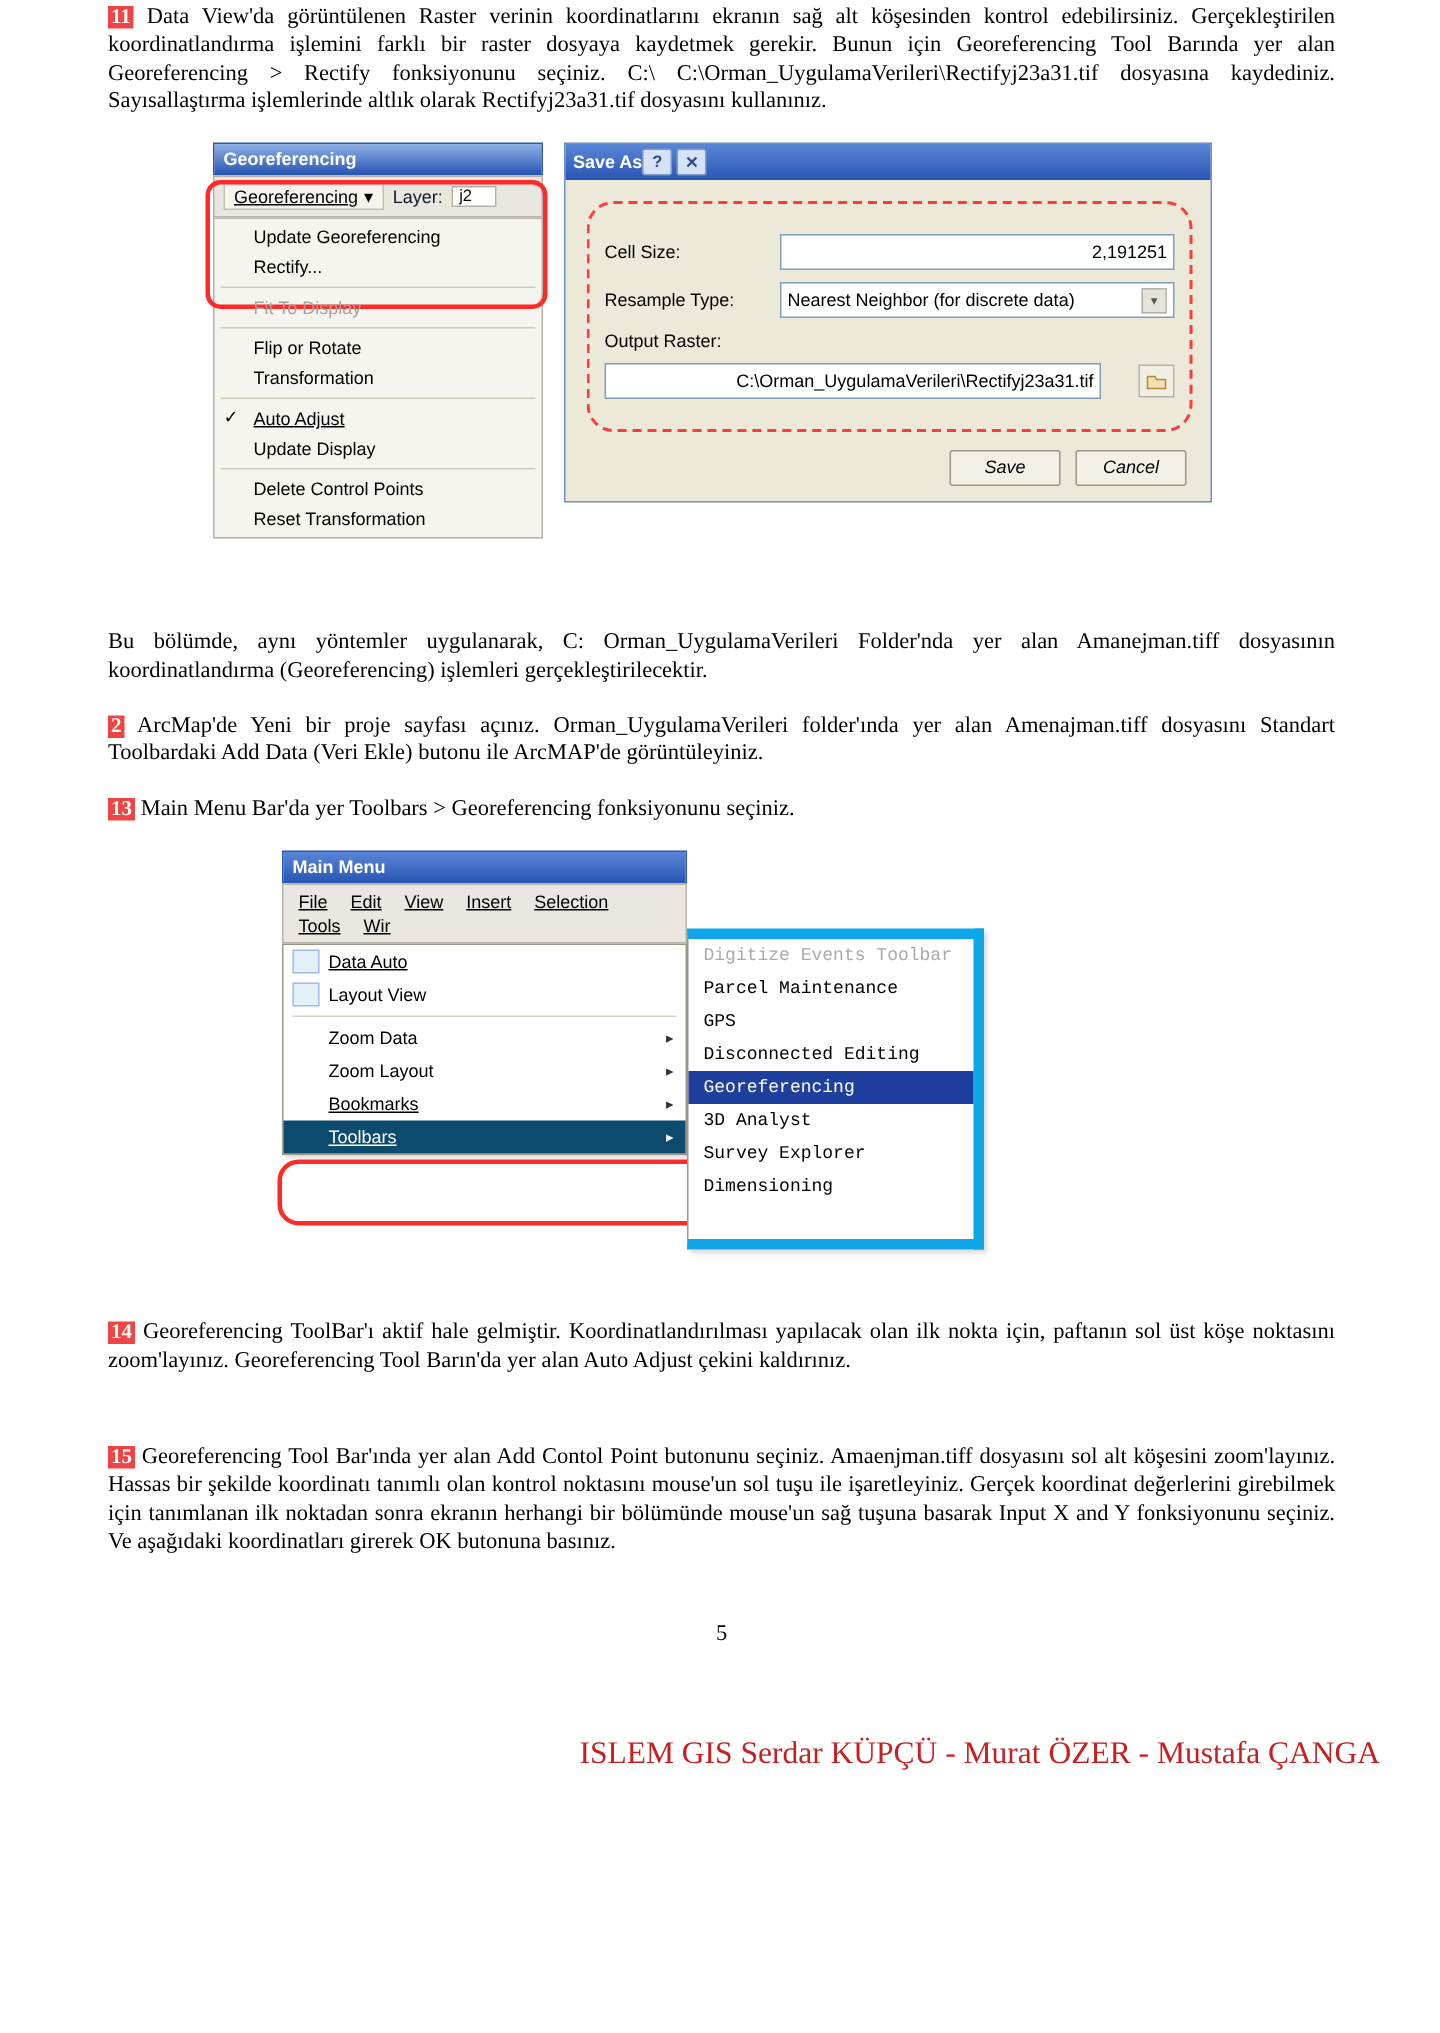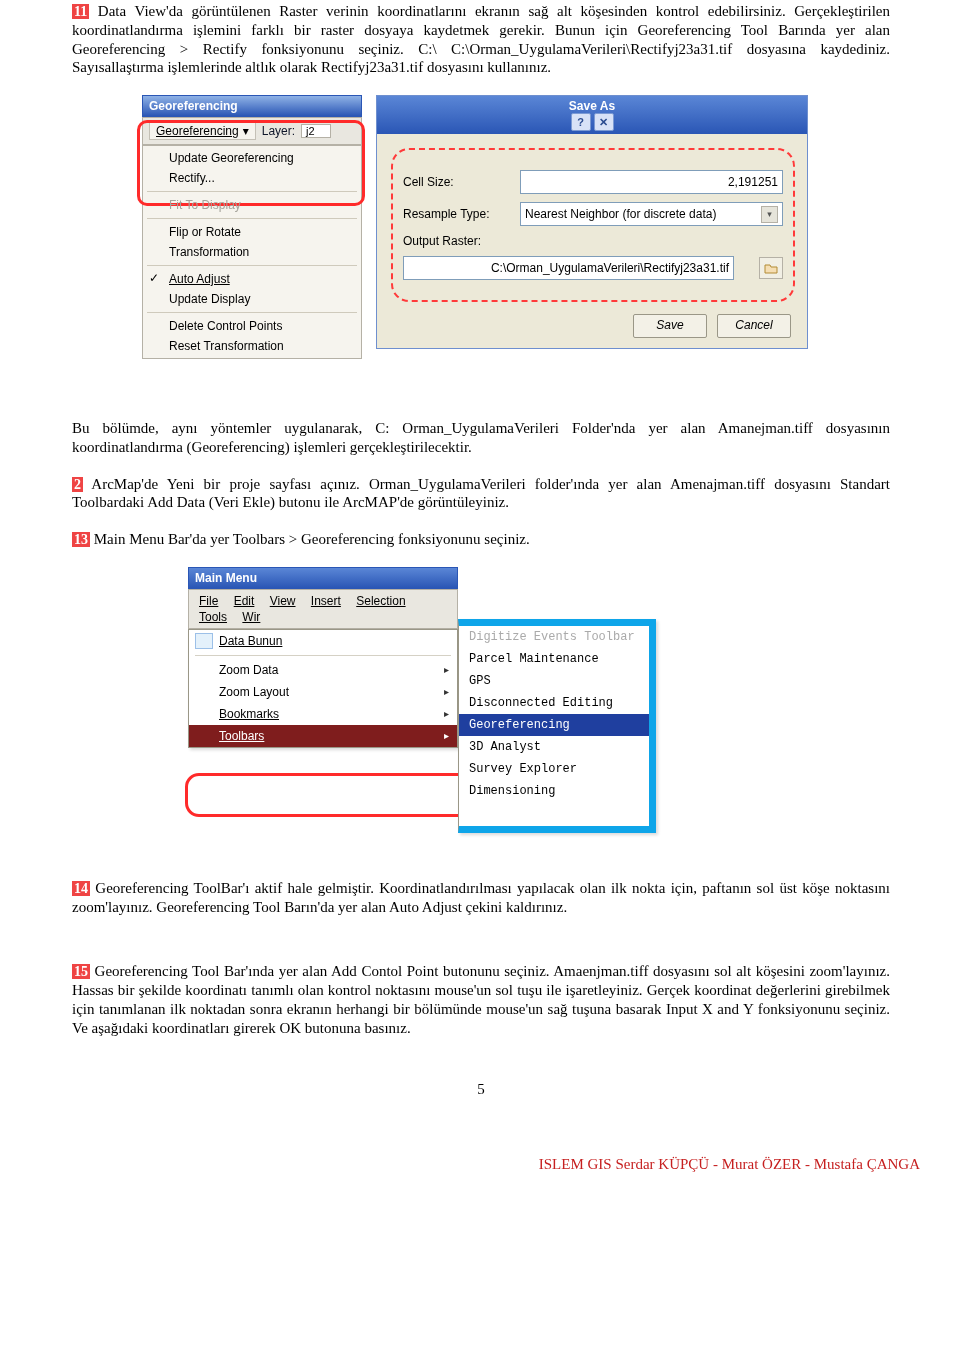--- a/index.html
+++ b/index.html
@@ -112,22 +112,20 @@
     background: #ece9d8;
     border: 1px solid #6e8fcf;
   }
   .saveas-title {
     background: linear-gradient(#5a86d6, #2a56b5);
     color: #fff;
     font-weight: bold;
     padding: 3px 5px;
     display: flex;
     align-items: center;
-    justify-content: space-between;
-    flex-direction: column;
   }
   .saveas-title .btns { display: flex; gap: 3px; }
   .titlebtn {
     width: 18px; height: 16px;
     background: #d8e2f7;
     border: 1px solid #7b9ad4;
     border-radius: 2px;
     display: flex;
     align-items: center;
     justify-content: center;
@@ -255,21 +253,21 @@
     width: 16px; height: 14px;
     border: 1px solid #9cc0e8;
     background: #e4f1fb;
   }
   .mm-item .arw {
     position: absolute;
     right: 8px; top: 5px;
     font-size: 10px; color: #333;
   }
   .mm-item.sel {
-    background: #7f1d1d;
+    background: #0c4a6e;
     color: #fff;
   }
   .mm-sep { height:1px; background:#d5d1c5; margin:3px 6px; }
   .mm-right {
     width: 190px;
     background: #fff;
     border: 7px solid #0ea5e9;
     margin-top: 52px;
     height: 200px;
     position: relative;
@@ -292,21 +290,21 @@
     pointer-events: none;
   }
   .page-num {
     text-align: center;
     margin-top: 44px;
     font-size: 15px;
   }
   .footer {
     text-align: right;
     color: #c62020;
-    font-size: 15px;
+    font-size: 21px;
     padding-right: 40px;
     margin-top: 18px;
   }
   .uline { text-decoration: underline; }
 </style>
 </head>
 <body>
 
 <div class="page">
 
@@ -410,21 +408,25 @@
           <span class="uline">Edit</span>
           <span class="uline">View</span>
           <span class="uline">Insert</span>
           <span class="uline">Selection</span>
           <span class="uline">Tools</span>
           <span class="uline">Wir</span>
         </div>
         <div class="mm-drop" style="position:relative;">
           <div class="mm-item">
             <span class="ic"></span>
-            <span class="uline">Data Bunun</span>
+            <span class="uline">Data Auto</span>
+          </div>
+          <div class="mm-item">
+            <span class="ic"></span>
+            <span>Layout View</span>
           </div>
           <div class="mm-sep"></div>
           <div class="mm-item">
             <span>Zoom Data</span><span class="arw">▸</span>
           </div>
           <div class="mm-item">
             <span>Zoom Layout</span><span class="arw">▸</span>
           </div>
           <div class="mm-item">
             <span class="uline">Bookmarks</span><span class="arw">▸</span>

